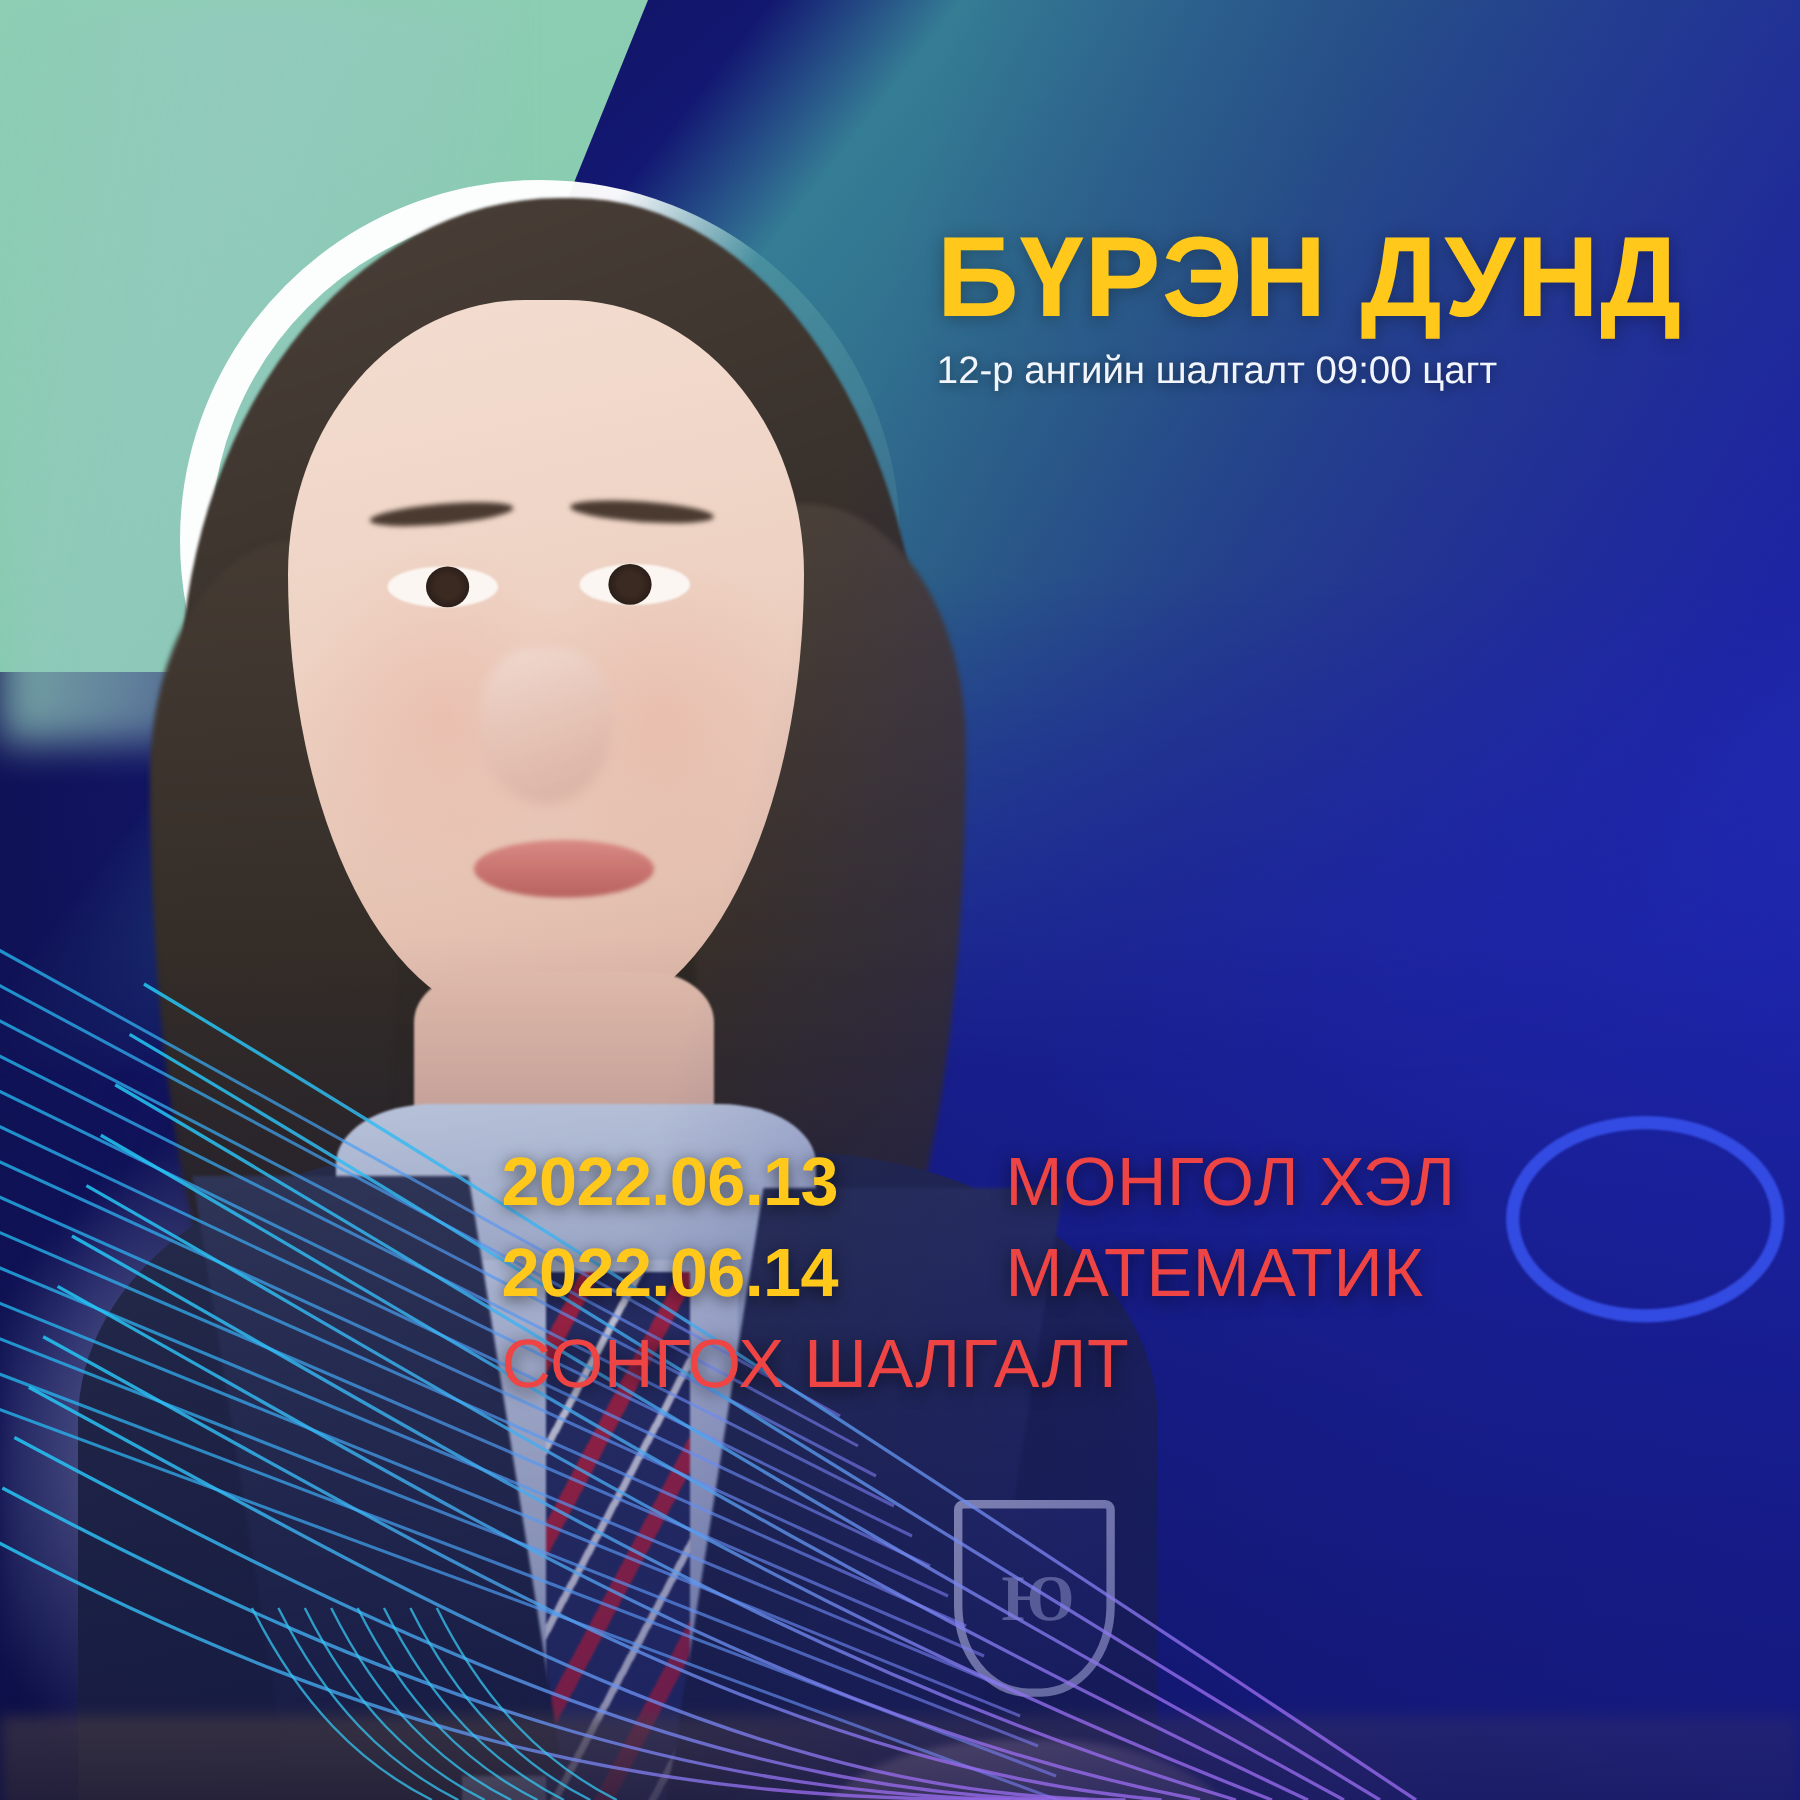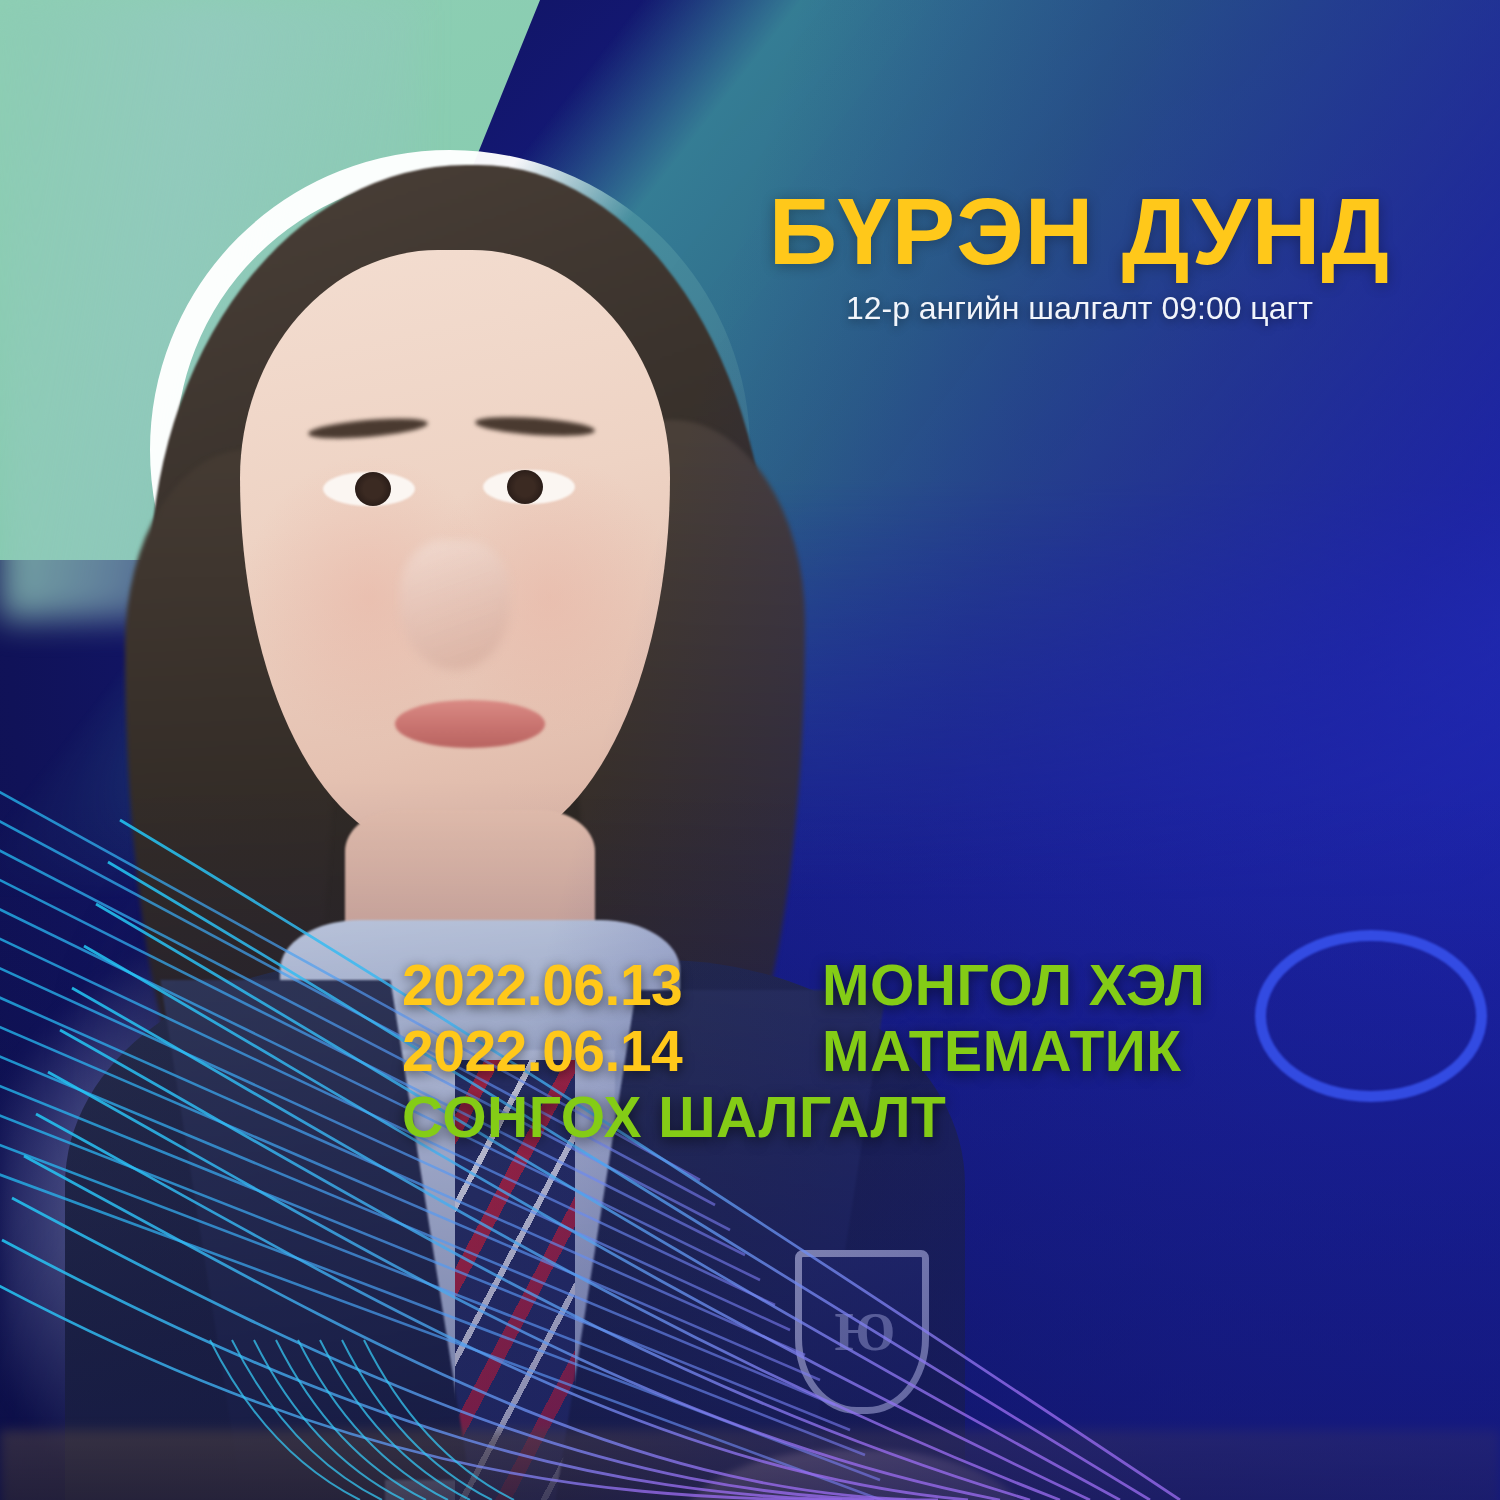--- a/index.html
+++ b/index.html
@@ -208,21 +208,21 @@
   
   .blue-ring{
     position:absolute;left:1255px;top:930px;width:210px;height:150px;
     border:11px solid rgba(58,86,245,.80);
     border-radius:50%;
     filter:blur(1px);
   }
 
   
   .headline-block{
-    position:absolute;right:110px;top:186px;text-align:center;
+    position:absolute;right:98px;top:186px;text-align:left;
   }
   .headline{
     margin:0;
     font-size:95px;line-height:.95;
     font-weight:700;
     letter-spacing:1px;
     color:#ffc81a;
     text-shadow:0 2px 14px rgba(0,0,0,.30);
     white-space:nowrap;
   }
@@ -230,34 +230,34 @@
     margin:0;
     font-size:32px;line-height:1.33;
     font-weight:400;
     color:#f2f5fb;
     text-shadow:0 2px 10px rgba(0,0,0,.45);
     white-space:nowrap;
   }
   .sub-line.first{margin-top:11px;}
 
   .schedule{
-    position:absolute;left:402px;top:952px;
-    display:flex;flex-direction:column;
+    position:absolute;left:418px;top:952px;
+    display:flex;flex-direction:column;gap:10px;
   }
   .row{display:flex;align-items:baseline;}
   .row .date{
     width:420px;
     font-size:57px;font-weight:700;letter-spacing:-.5px;
     color:#ffc81a;
     text-shadow:0 3px 12px rgba(0,0,0,.55);
     white-space:nowrap;
   }
   .row .subj{
-    font-size:57px;font-weight:700;letter-spacing:.5px;
-    color:#84cc16;
+    font-size:57px;font-weight:400;letter-spacing:.5px;
+    color:#ef4444;
     text-shadow:0 3px 14px rgba(0,0,0,.60);
     white-space:nowrap;
   }
 </style>
 </head>
 <body>
 
 <div id="poster">
 
   <div class="layer bg-base"></div>

